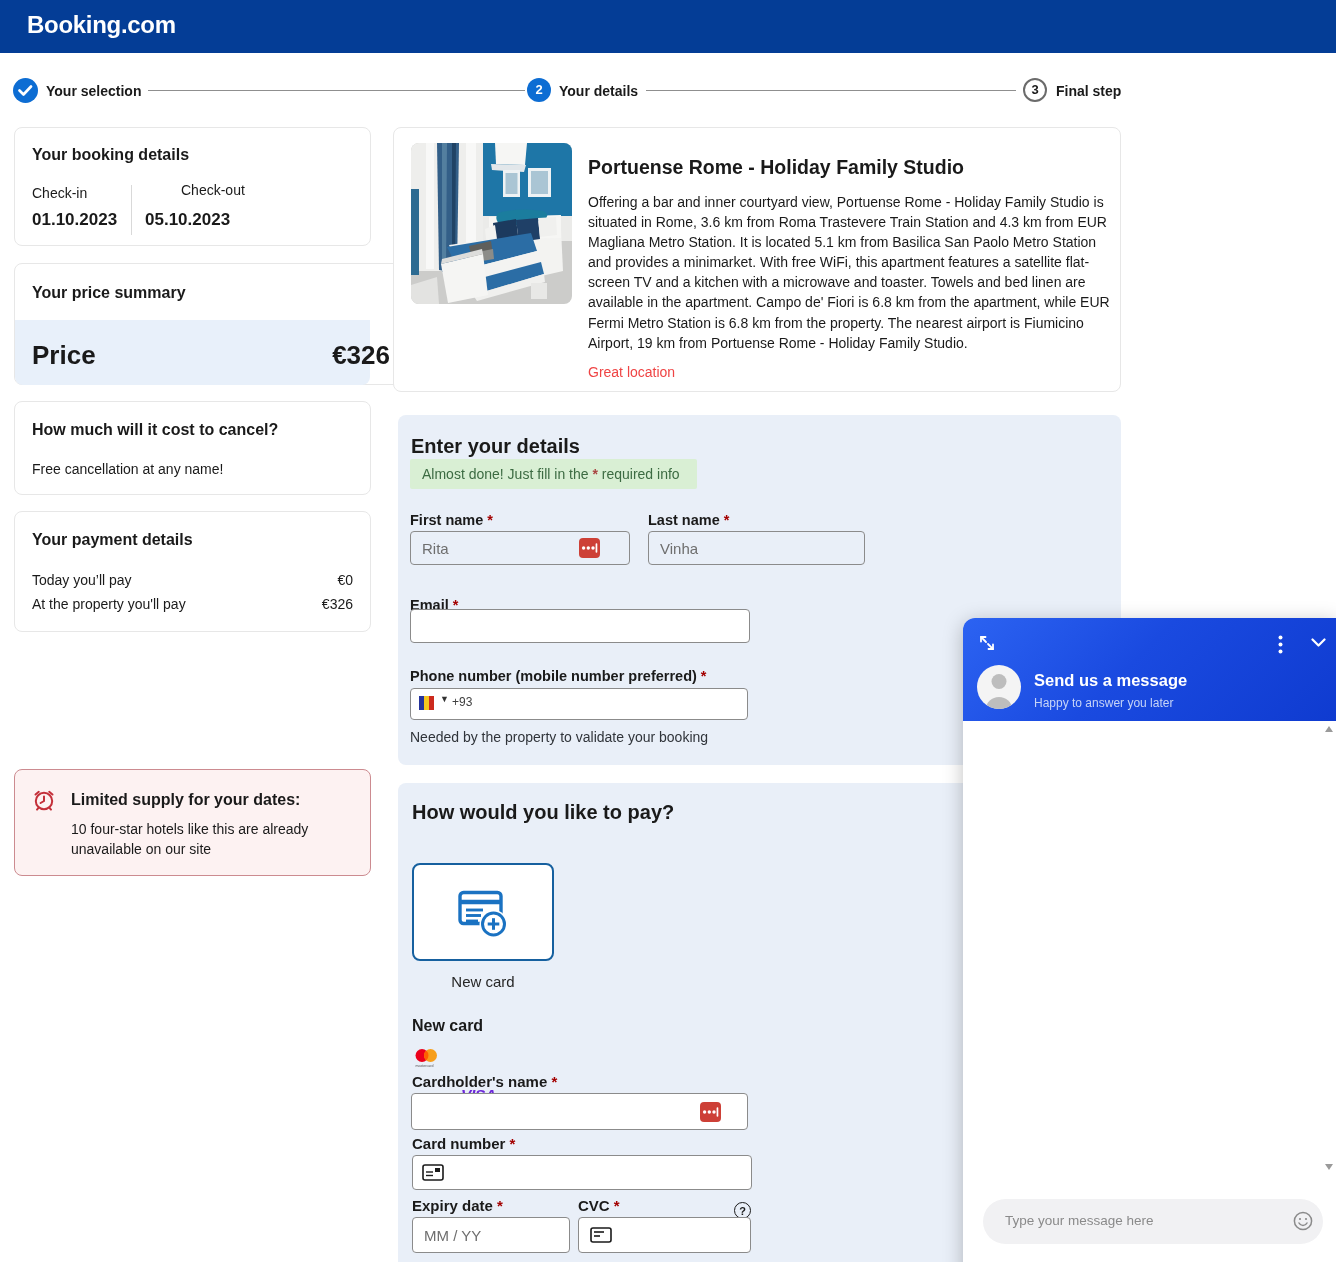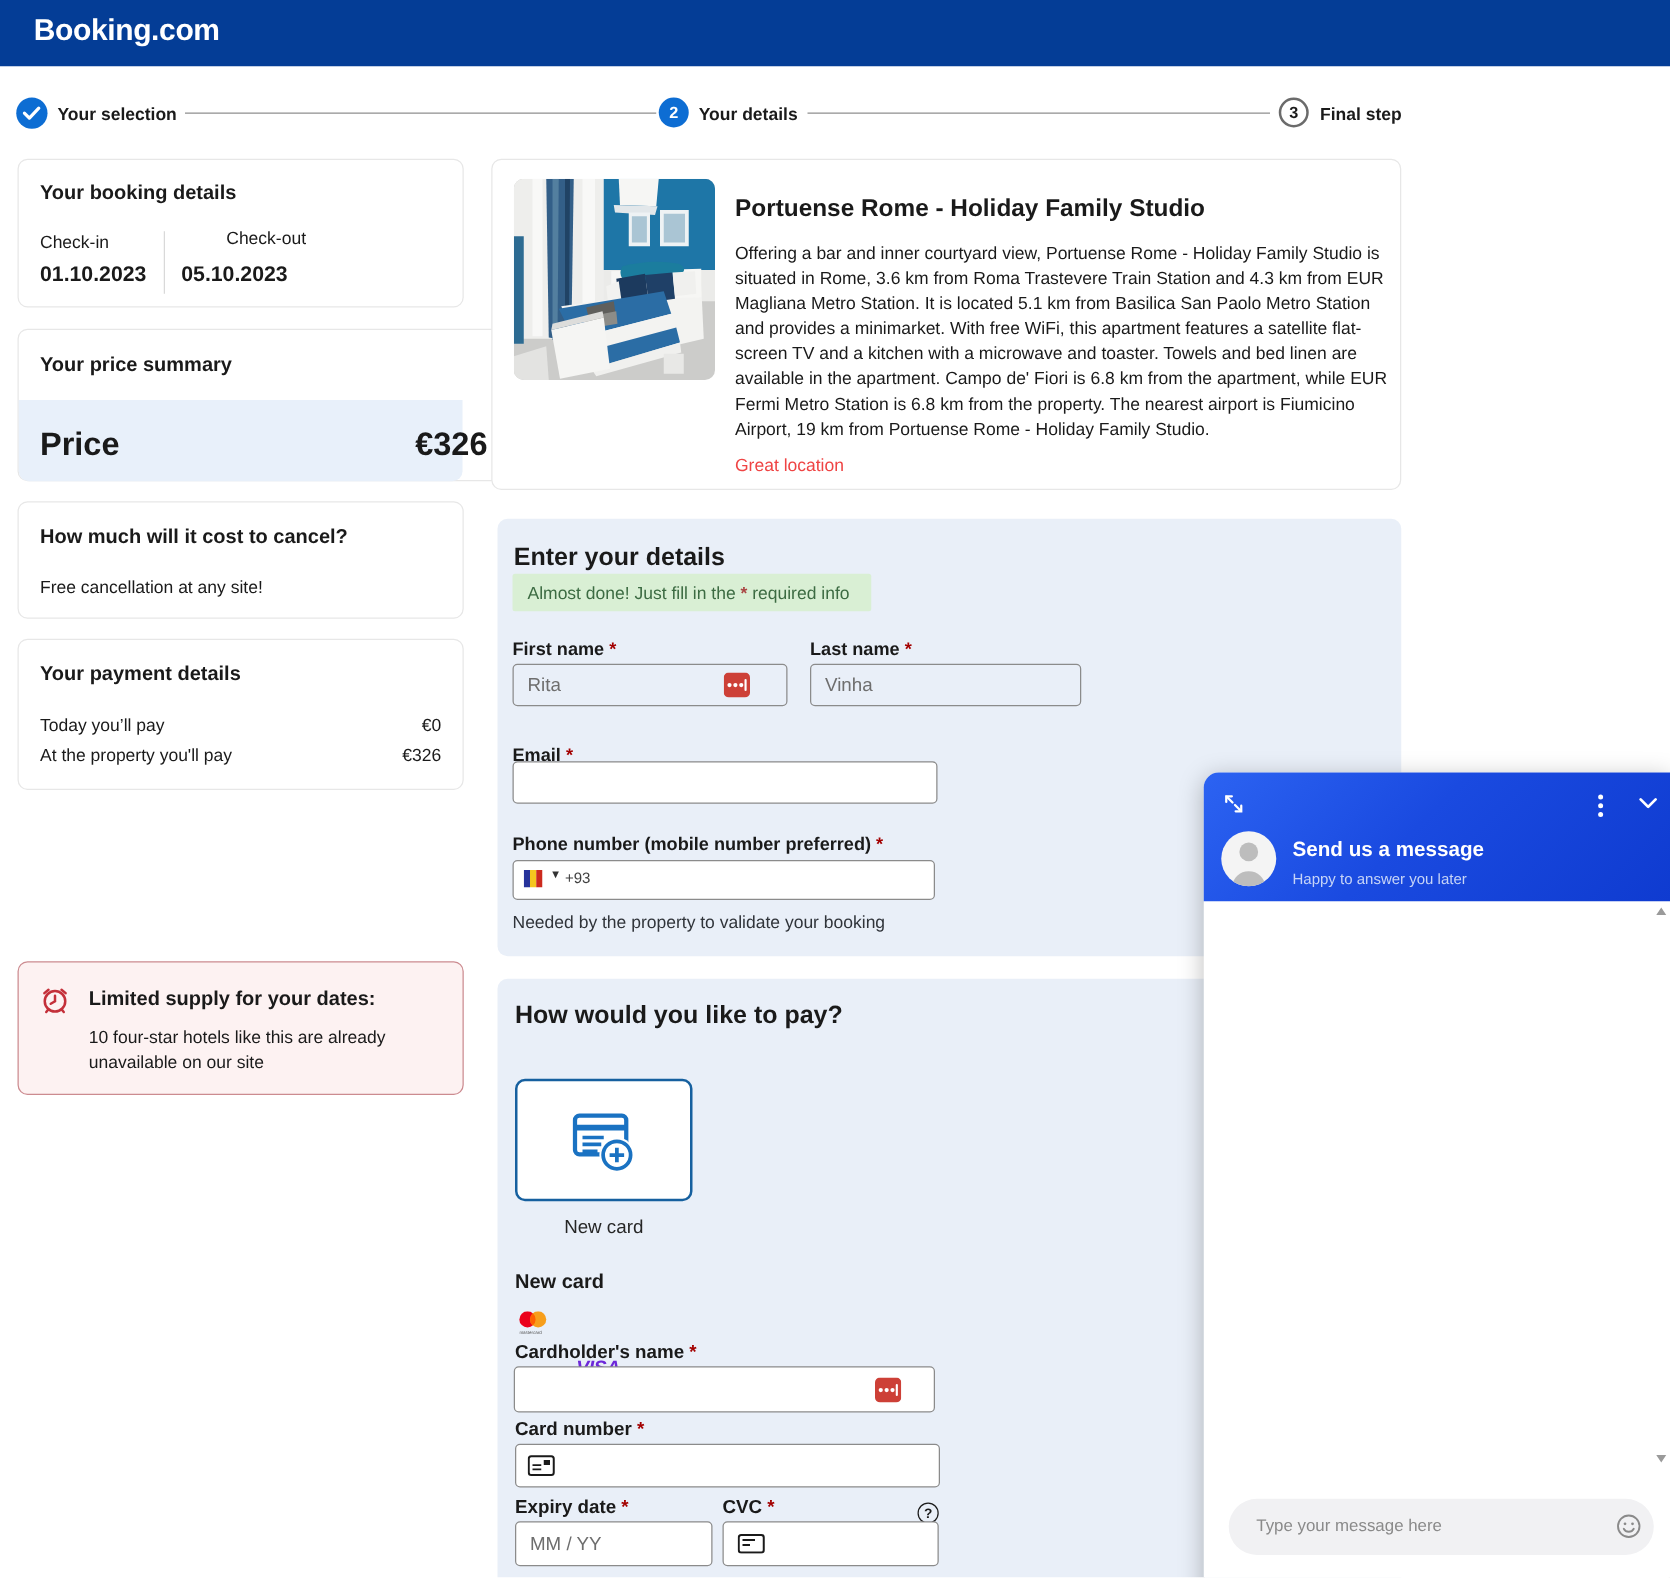--- a/index.html
+++ b/index.html
@@ -45,21 +45,21 @@
 
 <div class="card" style="left:14px;top:263px;width:394px;height:122px;">
   <div class="ctitle" style="position:absolute;left:17px;top:20px;">Your price summary</div>
   <div class="abs" style="left:0;top:56px;width:355px;height:65px;background:#e8f0fa;border-radius:0 0 8px 8px;"></div>
   <div class="abs" style="left:17px;top:76px;font-weight:bold;font-size:26px;">Price</div>
   <div class="abs" style="right:17px;top:76px;font-weight:bold;font-size:26px;">€326</div>
 </div>
 
 <div class="card" style="left:14px;top:401px;width:357px;height:94px;">
   <div class="ctitle" style="position:absolute;left:17px;top:19px;">How much will it cost to cancel?</div>
-  <div class="abs" style="left:17px;top:59px;font-size:14px;">Free cancellation at any site!</div>
+  <div class="abs" style="left:17px;top:59px;font-size:14px;">Free cancellation at any name!</div>
 </div>
 
 <div class="card" style="left:14px;top:511px;width:357px;height:121px;">
   <div class="ctitle" style="position:absolute;left:17px;top:19px;">Your payment details</div>
   <div class="abs" style="left:17px;top:60px;font-size:14px;">Today you’ll pay</div>
   <div class="abs" style="right:17px;top:60px;font-size:14px;">€0</div>
   <div class="abs" style="left:17px;top:84px;font-size:14px;">At the property you'll pay</div>
   <div class="abs" style="right:17px;top:84px;font-size:14px;">€326</div>
 </div>
 

